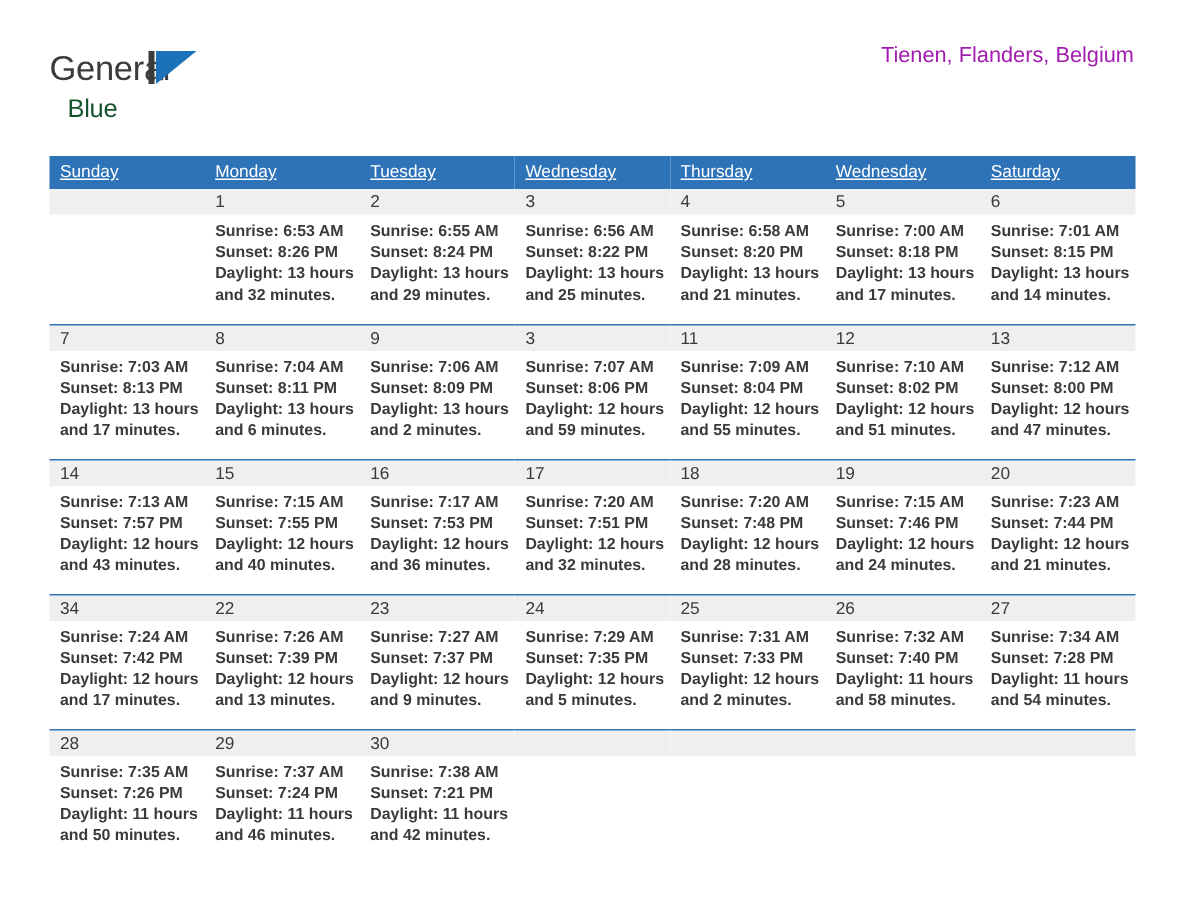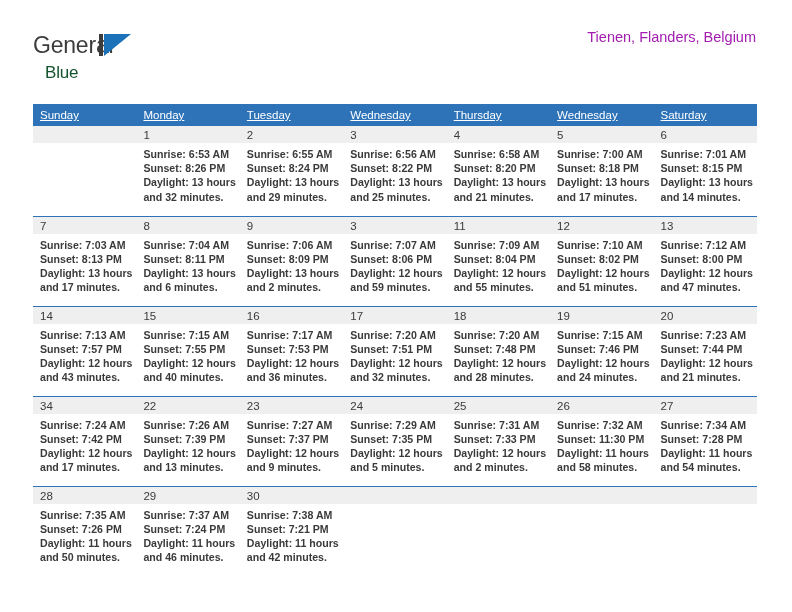--- a/index.html
+++ b/index.html
@@ -426,21 +426,21 @@
                 <div>Sunrise: 7:31 AM</div>
                 <div>Sunset: 7:33 PM</div>
                 <div>Daylight: 12 hours</div>
                 <div>and 2 minutes.</div>
               </div>
             </td>
             <td>
               <div class="daynum">26</div>
               <div class="cell-body">
                 <div>Sunrise: 7:32 AM</div>
-                <div>Sunset: 11:30 PM</div>
+                <div>Sunset: 7:40 PM</div>
                 <div>Daylight: 11 hours</div>
                 <div>and 58 minutes.</div>
               </div>
             </td>
             <td>
               <div class="daynum">27</div>
               <div class="cell-body">
                 <div>Sunrise: 7:34 AM</div>
                 <div>Sunset: 7:28 PM</div>
                 <div>Daylight: 11 hours</div>

